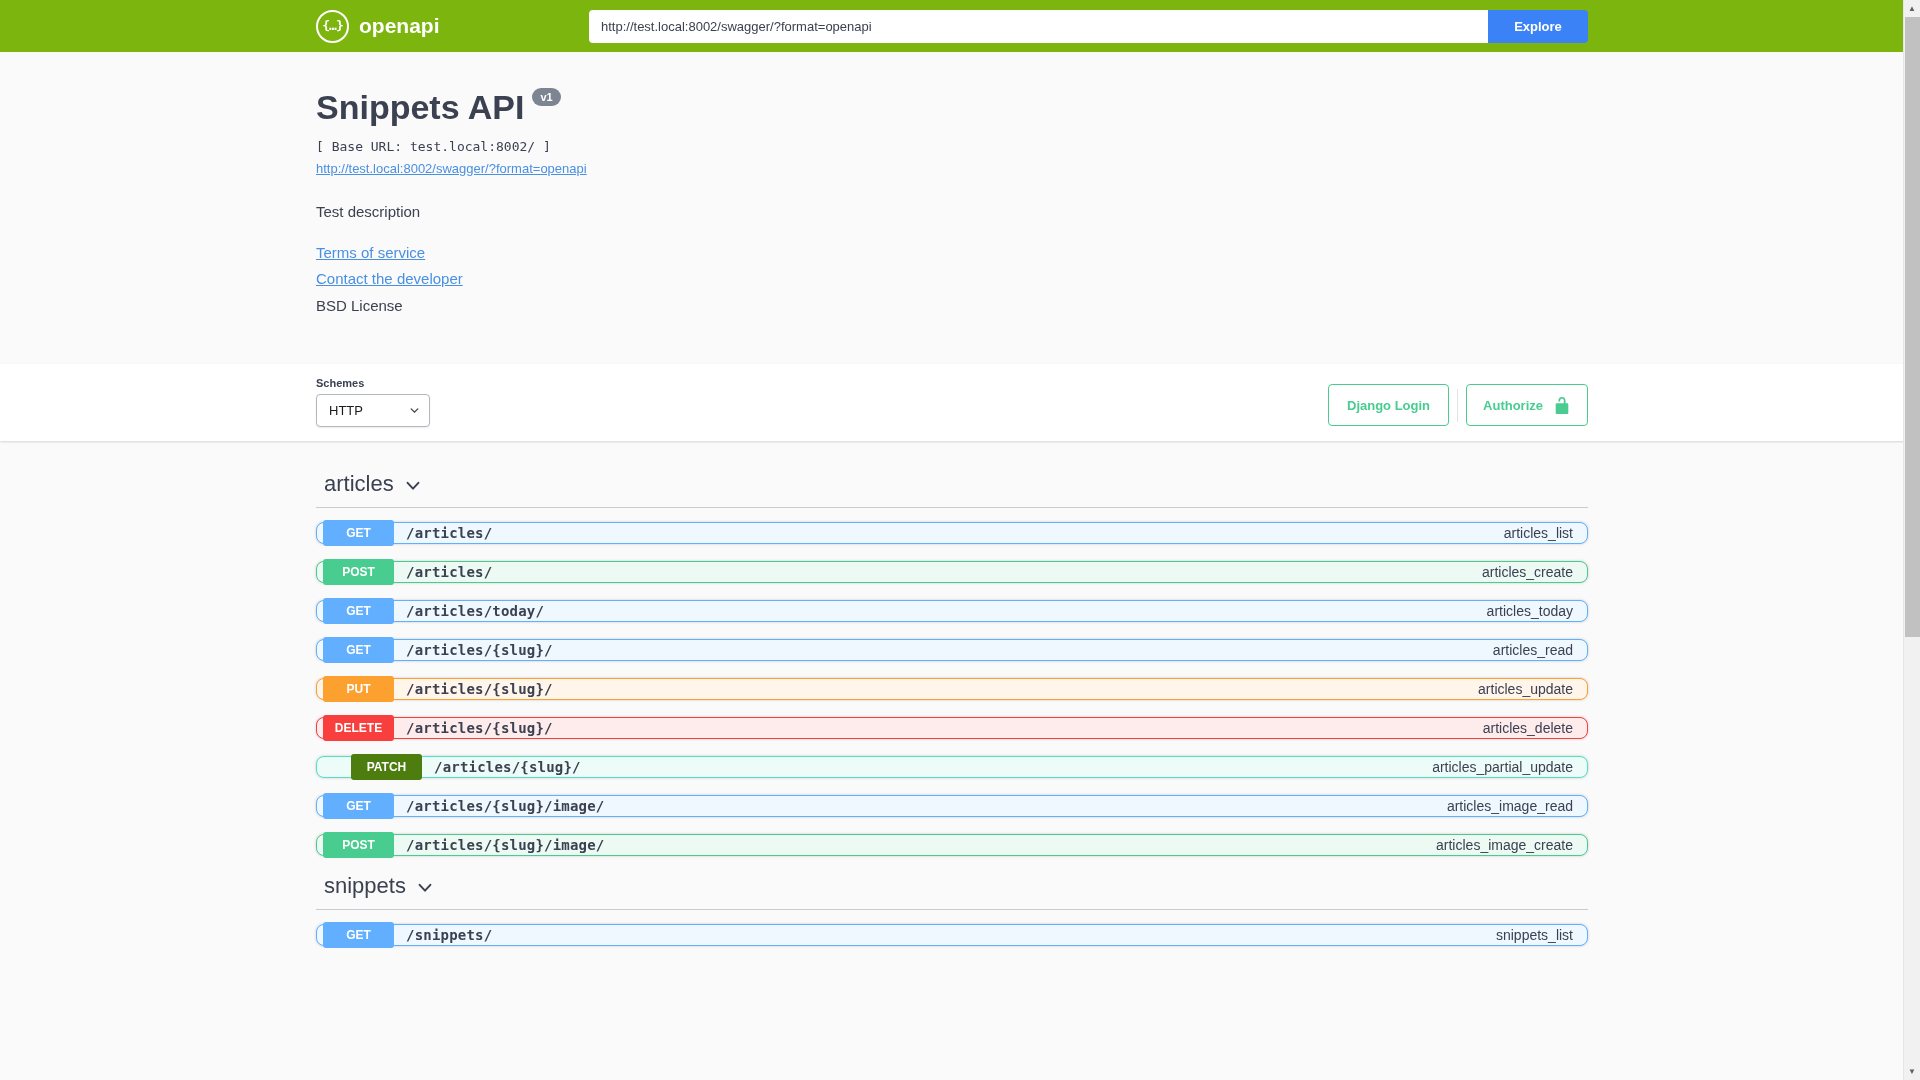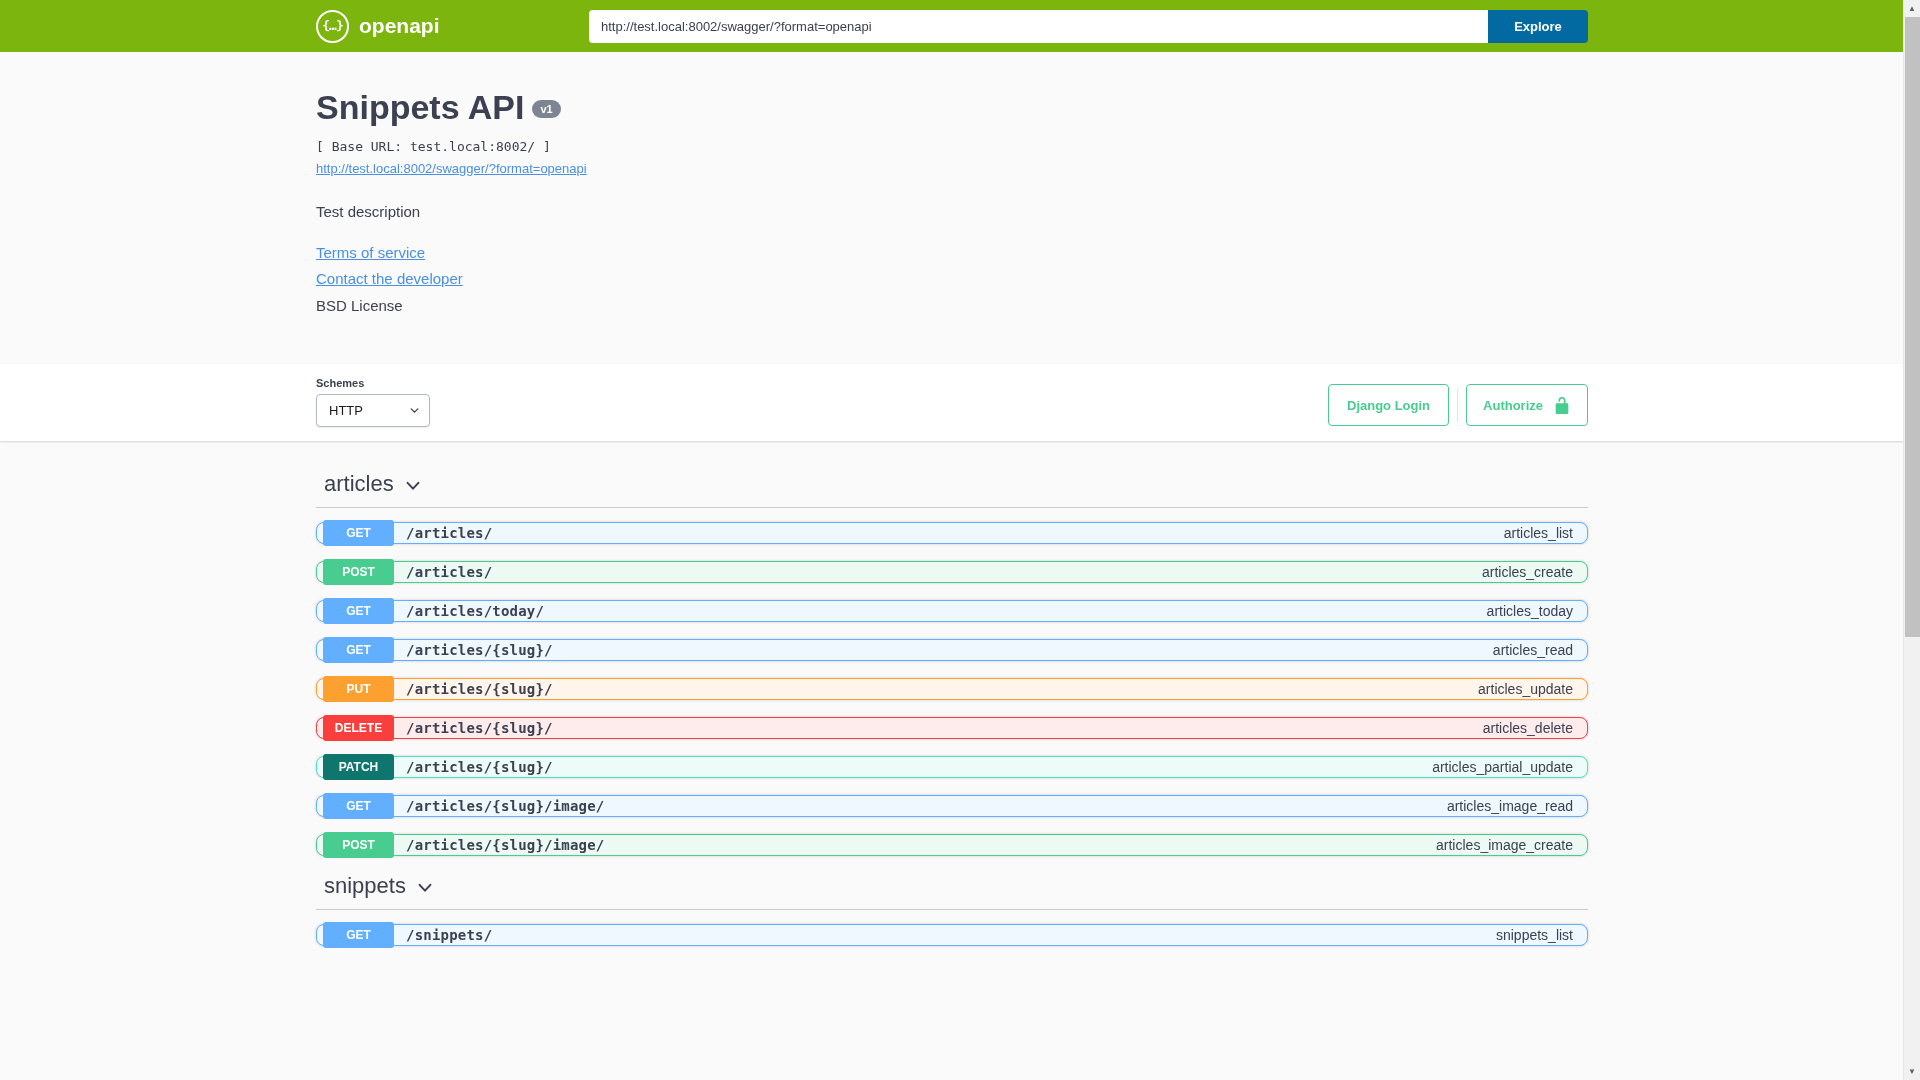--- a/index.html
+++ b/index.html
@@ -36,21 +36,21 @@
     background: #547f00; color: #fff; font-weight: 700; font-size: 13px;
     font-family: "Liberation Sans", sans-serif; cursor: pointer;
   }
 
   
   .info-section .wrapper { padding: 36px 0 50px; }
   .api-title { font-size: 34px; font-weight: 700; color: #3b4151; }
   .version-badge {
     display: inline-block; vertical-align: top; background: #7d8492; color: #fff;
     font-size: 11px; font-weight: 700; padding: 3px 8px; border-radius: 12px;
-    margin-left: 8px; position: relative; top: 12px;
+    margin-left: 8px; position: relative; top: 0;
   }
   .base-url {
     margin-top: 12px; font-family: "DejaVu Sans Mono", monospace;
     font-size: 13px; color: #3b4151;
   }
   .spec-link {
     display: inline-block; margin-top: 7px; font-size: 13px;
     color: #4990e2; text-decoration: underline; cursor: pointer;
   }
   .description { margin-top: 26px; font-size: 15px; color: #3b4151; }
@@ -134,21 +134,21 @@
   <header class="topbar" style="background: rgb(124, 181, 14);">
     <div class="wrapper topbar-wrapper">
       <a class="brand">
         <span class="logo-circle">
           <span class="logo-braces">{…}</span>
         </span>
         <span class="brand-text">openapi</span>
       </a>
       <div class="download-url">
         <input class="url-input" type="text" value="http://test.local:8002/swagger/?format=openapi" style="">
-        <button class="explore-btn" style="background: #0369a1;">Explore</button>
+        <button class="explore-btn" style="background: #3b82f6;">Explore</button>
       </div>
     </div>
   </header>
 
   <section class="info-section">
     <div class="wrapper">
       <h1 class="api-title"><span>Snippets API</span><span class="version-badge">v1</span></h1>
       <div class="base-url">[ Base URL: test.local:8002/ ]</div>
       <a class="spec-link">http://test.local:8002/swagger/?format=openapi</a>
       <p class="description">Test description</p>
@@ -221,21 +221,21 @@
     <span class="op-id">articles_update</span>
   </div>
 
   <div class="opblock" style="border-color: rgb(249, 62, 62); background: rgb(254, 235, 235);">
     <span class="method-badge" style="background: rgb(249, 62, 62);">DELETE</span>
     <span class="op-path">/articles/{slug}/</span>
     <span class="op-id">articles_delete</span>
   </div>
 
   <div class="opblock" style="border-color: rgb(80, 227, 194); background: rgb(237, 252, 249);">
-    <span class="method-badge" style="background: #0f766e;">PATCH</span>
+    <span class="method-badge" style="background: #4d7c0f; margin-left: 28px;">PATCH</span>
     <span class="op-path">/articles/{slug}/</span>
     <span class="op-id">articles_partial_update</span>
   </div>
 
   <div class="opblock" style="border-color: rgb(97, 175, 254); background: rgb(239, 247, 255);">
     <span class="method-badge" style="background: rgb(97, 175, 254);">GET</span>
     <span class="op-path">/articles/{slug}/image/</span>
     <span class="op-id">articles_image_read</span>
   </div>
 

